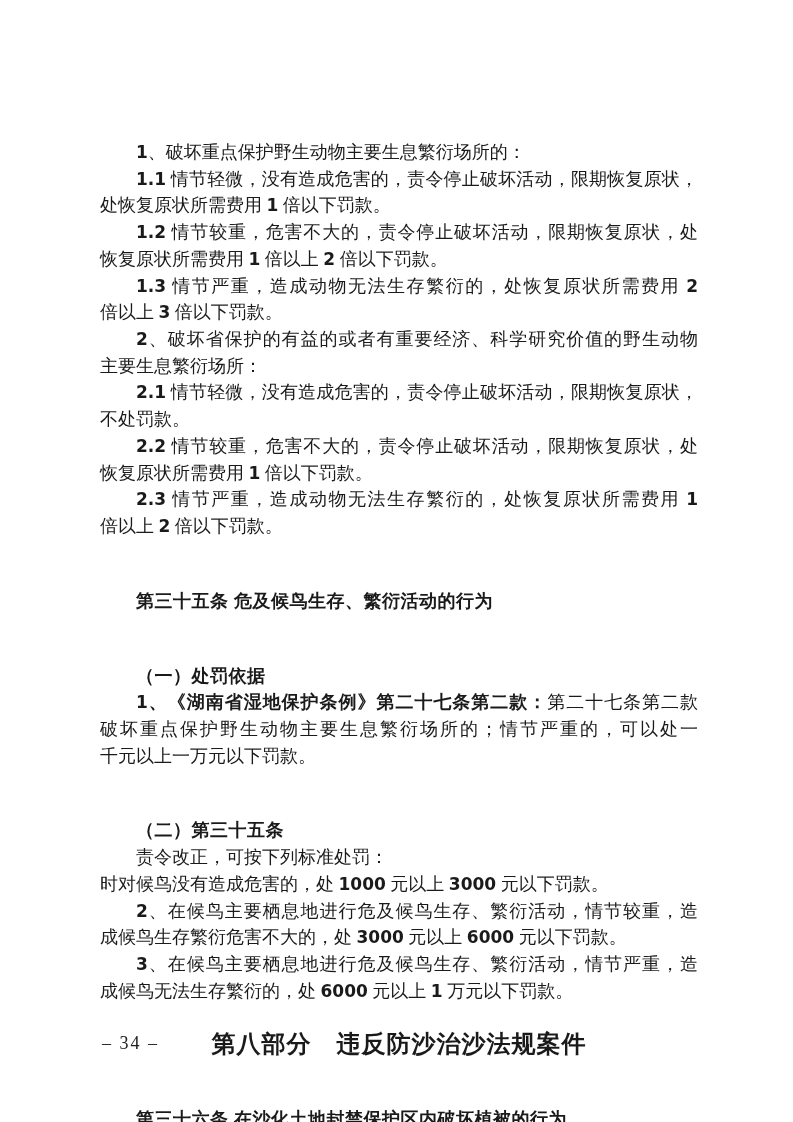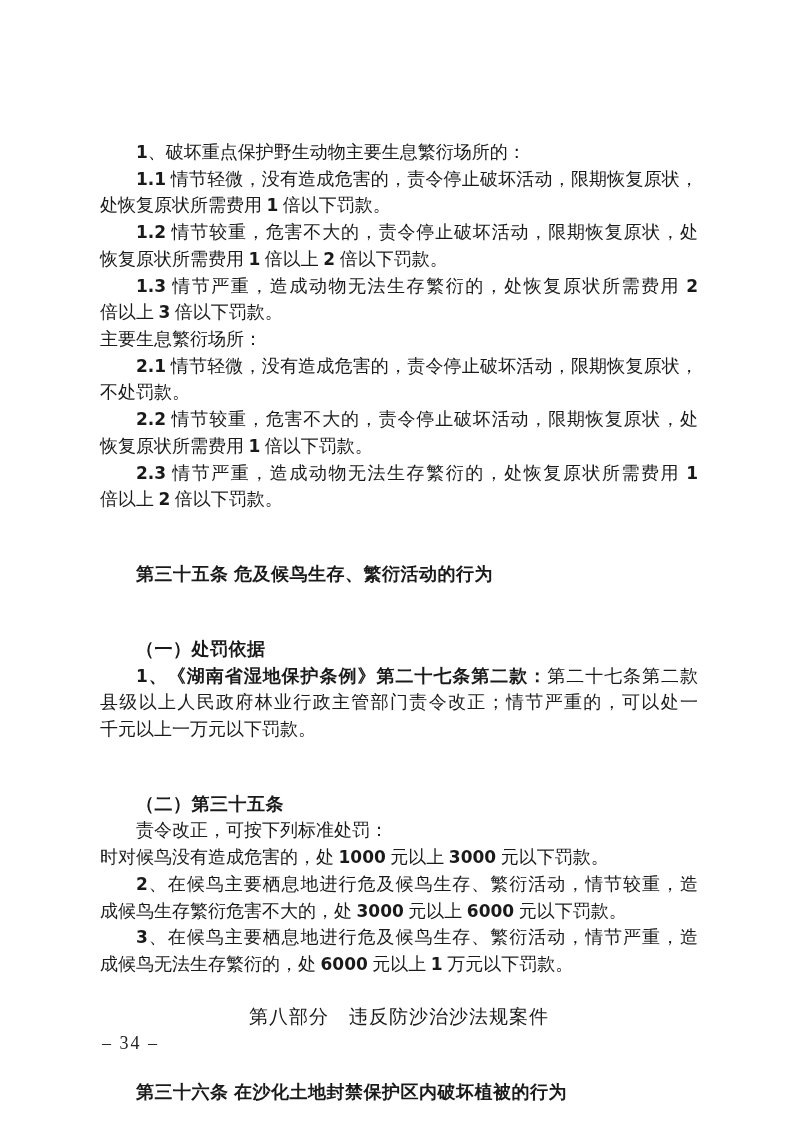--- a/index.html
+++ b/index.html
@@ -34,22 +34,22 @@
     text-justify:inter-character;
   }
   .ind{ text-indent:2em; }
   .h{
     font-family:"Liberation Sans","DejaVu Sans",sans-serif;
     font-weight:700;
     letter-spacing:0.5px;
     margin-top:48px;
   }
   .title{
-    font-weight:400;
-    font-size:19px;
+    font-weight:700;
+    font-size:24px;
     text-align:center;
     text-align-last:center;
     letter-spacing:1px;
   }
   .b{
     font-family:"Liberation Sans","DejaVu Sans",sans-serif;
     font-weight:700;
   }
   .num{
     font-family:"DejaVu Sans","Liberation Sans",sans-serif;
@@ -70,31 +70,32 @@
 
 <div class="page">
   <div class="doc" id="doc">
       <div class="line ind"><span><span class="num">1</span>、破坏重点保护野生动物主要生息繁衍场所的：</span></div>
       <div class="line ind fill"><span><span class="num">1.1</span> 情节轻微，没有造成危害的，责令停止破坏活动，限期恢复原状，</span></div>
       <div class="line"><span>处恢复原状所需费用 <span class="num">1</span> 倍以下罚款。</span></div>
       <div class="line ind fill"><span><span class="num">1.2</span> 情节较重，危害不大的，责令停止破坏活动，限期恢复原状，处</span></div>
       <div class="line"><span>恢复原状所需费用 <span class="num">1</span> 倍以上 <span class="num">2</span> 倍以下罚款。</span></div>
       <div class="line ind fill"><span><span class="num">1.3</span> 情节严重，造成动物无法生存繁衍的，处恢复原状所需费用 <span class="num">2</span></span></div>
       <div class="line"><span>倍以上 <span class="num">3</span> 倍以下罚款。</span></div>
+      <div class="line ind fill"><span><span class="num">2</span>、破坏省保护的有益的或者有重要经济、科学研究价值的野生动物</span></div>
       <div class="line"><span>主要生息繁衍场所：</span></div>
       <div class="line ind fill"><span><span class="num">2.1</span> 情节轻微，没有造成危害的，责令停止破坏活动，限期恢复原状，</span></div>
       <div class="line"><span>不处罚款。</span></div>
       <div class="line ind fill"><span><span class="num">2.2</span> 情节较重，危害不大的，责令停止破坏活动，限期恢复原状，处</span></div>
       <div class="line"><span>恢复原状所需费用 <span class="num">1</span> 倍以下罚款。</span></div>
       <div class="line ind fill"><span><span class="num">2.3</span> 情节严重，造成动物无法生存繁衍的，处恢复原状所需费用 <span class="num">1</span></span></div>
       <div class="line"><span>倍以上 <span class="num">2</span> 倍以下罚款。</span></div>
       <div class="line h ind"><span>第三十五条 危及候鸟生存、繁衍活动的行为</span></div>
       <div class="line h ind"><span>（一）处罚依据</span></div>
       <div class="line ind fill"><span class="b"><span class="num">1</span>、《湖南省湿地保护条例》第二十七条第二款：</span><span>第二十七条第二款</span></div>
-      <div class="line fill"><span>县级以上人民政府林业行政主管部门责令改正；情节严重的，可以处一</span></div>
+      <div class="line fill"><span>破坏重点保护野生动物主要生息繁衍场所的；情节严重的，可以处一</span></div>
       <div class="line"><span>千元以上一万元以下罚款。</span></div>
       <div class="line h ind"><span>（二）第三十五条</span></div>
       <div class="line ind"><span>责令改正，可按下列标准处罚：</span></div>
       <div class="line"><span>时对候鸟没有造成危害的，处 <span class="num">1000</span> 元以上 <span class="num">3000</span> 元以下罚款。</span></div>
       <div class="line ind fill"><span><span class="num">2</span>、在候鸟主要栖息地进行危及候鸟生存、繁衍活动，情节较重，造</span></div>
       <div class="line"><span>成候鸟生存繁衍危害不大的，处 <span class="num">3000</span> 元以上 <span class="num">6000</span> 元以下罚款。</span></div>
       <div class="line ind fill"><span><span class="num">3</span>、在候鸟主要栖息地进行危及候鸟生存、繁衍活动，情节严重，造</span></div>
       <div class="line"><span>成候鸟无法生存繁衍的，处 <span class="num">6000</span> 元以上 <span class="num">1</span> 万元以下罚款。</span></div>
       <div class="line"></div>
       <div class="line title"><span>第八部分　违反防沙治沙法规案件</span></div>

